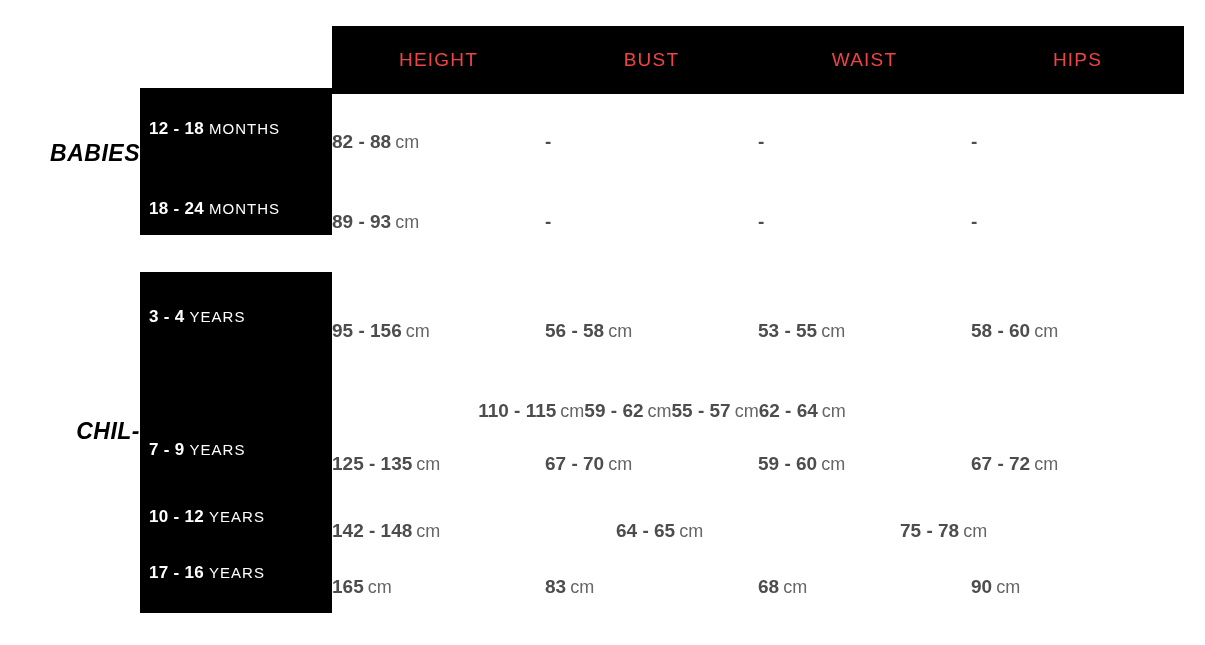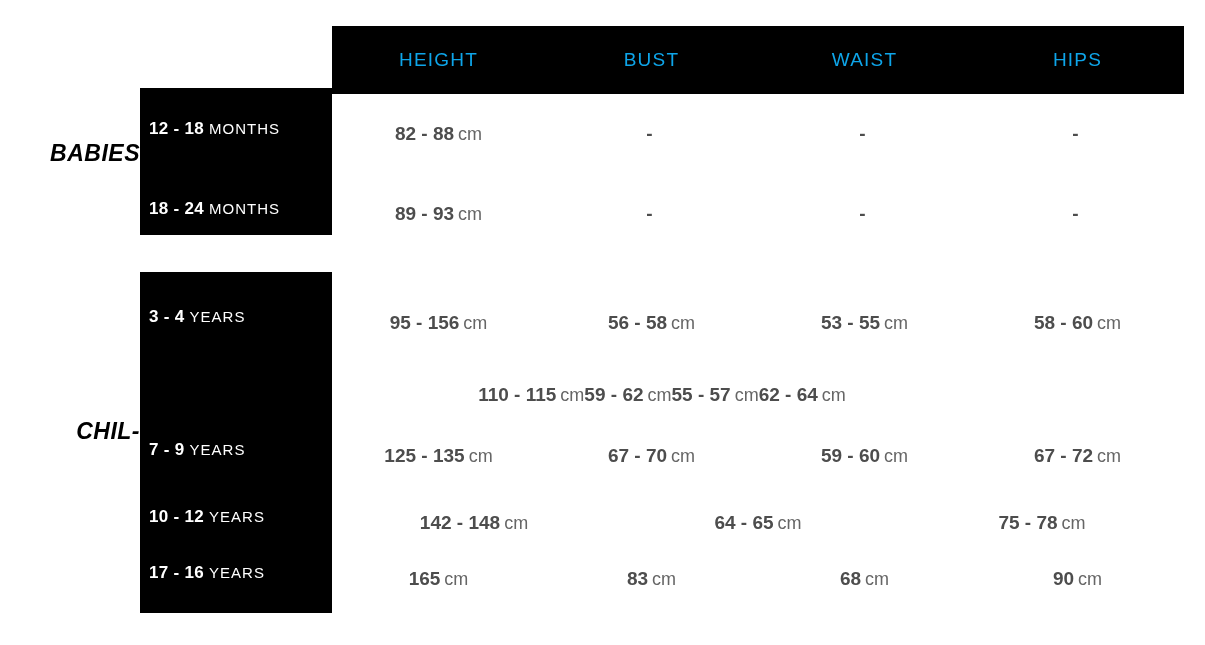--- a/index.html
+++ b/index.html
@@ -31,21 +31,21 @@
     top: 26px;
     width: 852px;
     height: 68px;
     background: #000000;
     display: flex;
     align-items: center;
   }
   .header-cell {
     flex: 1 1 0;
     text-align: center;
-    color: #0ea5e9;
+    color: #ef4444;
     font-size: 19px;
     letter-spacing: 1.2px;
     font-weight: 400;
   }
 
   
   .group-label {
     position: absolute;
     font-style: italic;
     font-weight: bold;
@@ -107,23 +107,23 @@
     font-weight: 400;
     letter-spacing: 1px;
     margin-left: 5px;
   }
   .measure-cells {
     display: flex;
     flex: 1 1 auto;
   }
   .measure-cell {
     flex: 1 1 0;
-    text-align: center;
     white-space: nowrap;
     color: #555555;
+    margin-top: 16px;
   }
   .m-val {
     font-size: 19px;
     font-weight: bold;
     color: #4d4d4d;
   }
   .m-unit {
     font-size: 18px;
     font-weight: 400;
     color: #666666;

